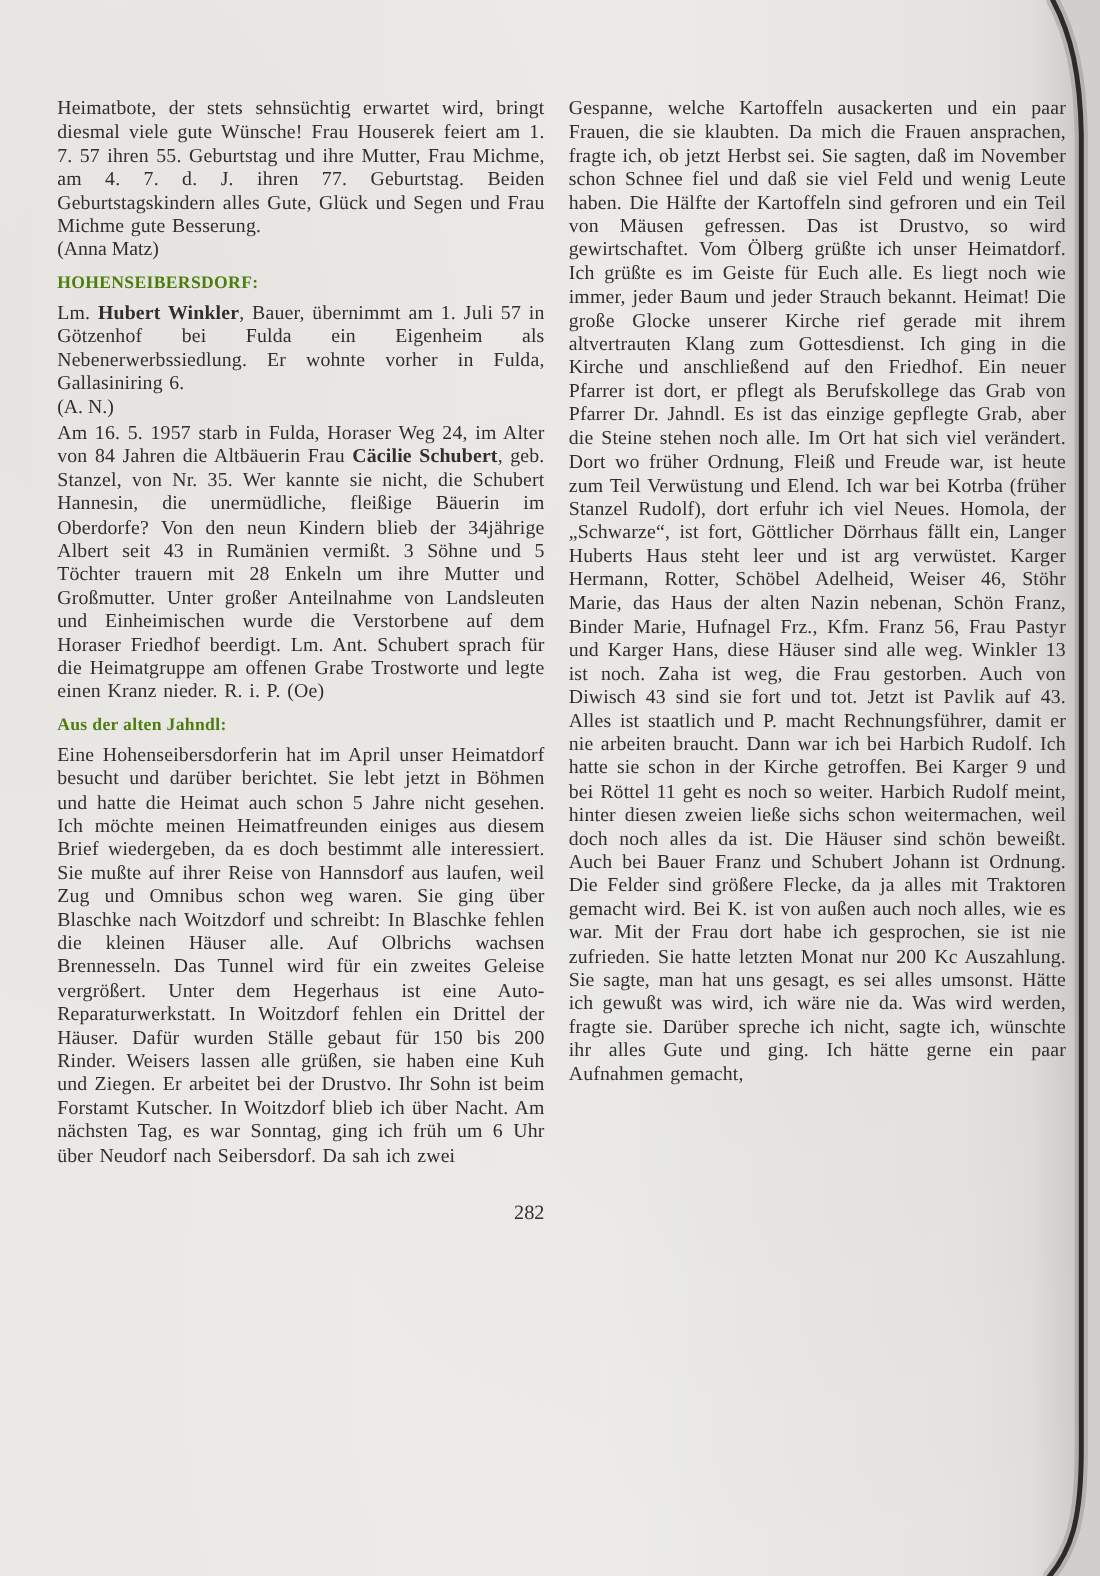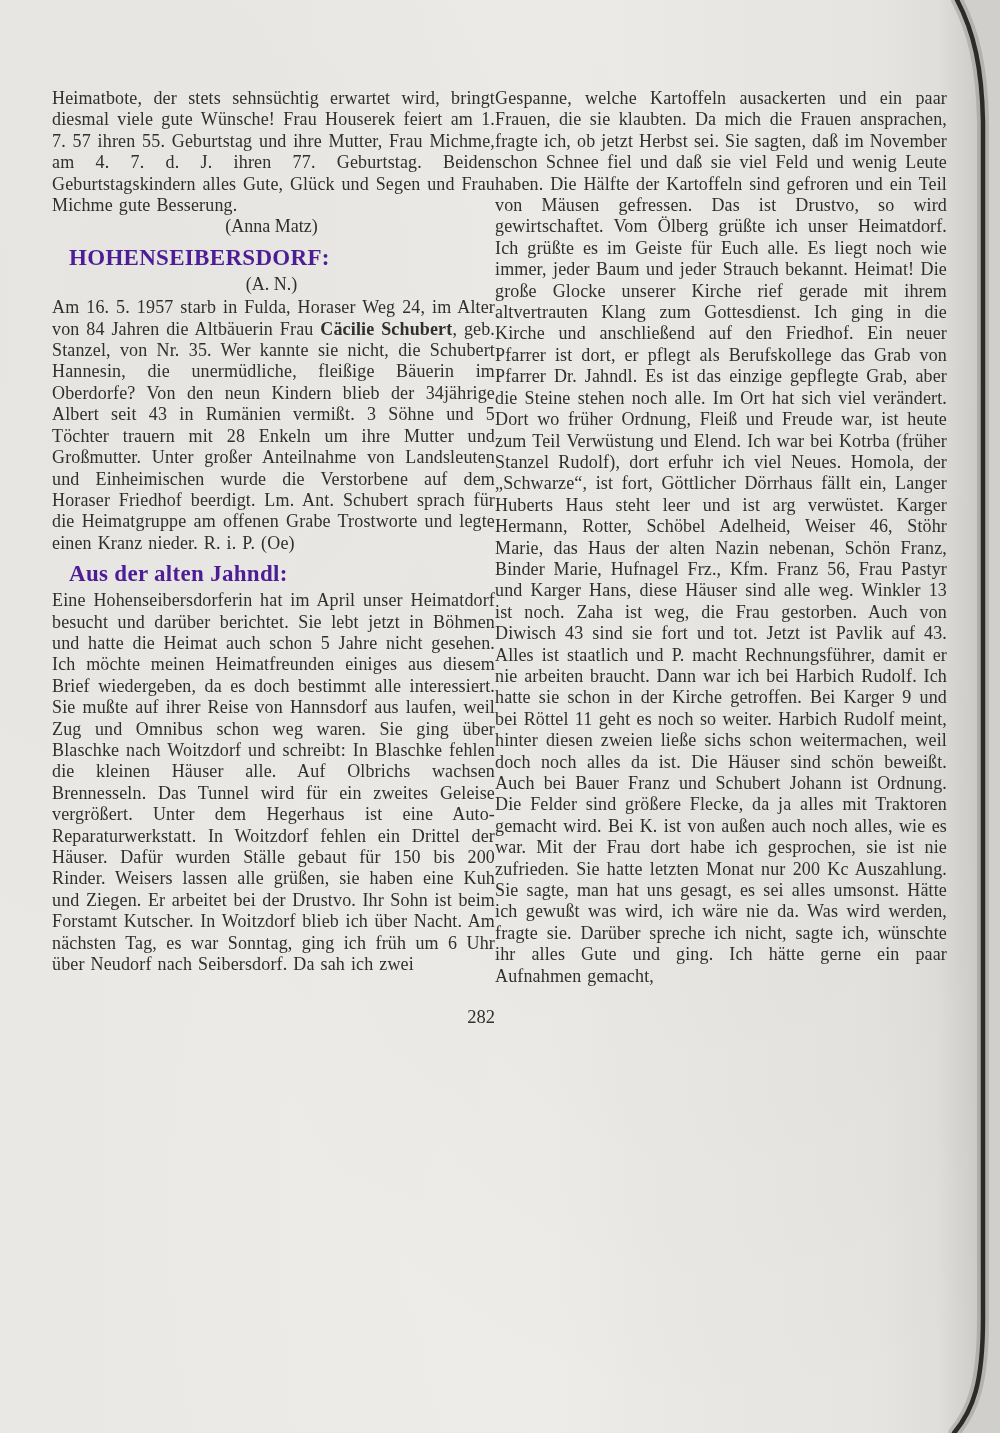--- a/index.html
+++ b/index.html
@@ -21,43 +21,43 @@
       radial-gradient(ellipse at 40% 85%, rgba(255,255,255,0.05), transparent 50%);
   }
   .spine-shadow {
     position: absolute; top: 0; bottom: 0; right: 16px; width: 46px;
     background: linear-gradient(90deg, rgba(60,58,55,0) 0%, rgba(60,58,55,0.10) 100%);
   }
   .edge-svg { position: absolute; inset: 0; pointer-events: none; }
   .content {
     position: absolute; left: 52px; top: 88px;
     width: 917px;
-    display: flex; 
+    display: flex; gap: 22px;
     color: #312f2b;
   }
   .col { }
   .col-left  { width: 443px; flex: 0 0 443px; }
   .col-right { width: 452px; flex: 0 0 452px; font-family: Liberation Serif, serif; }
   p.body-text {
     margin: 0;
     font-size: 18px; line-height: 21.4px;
     text-align: justify; text-justify: inter-word;
     letter-spacing: 0.15px; word-spacing: 1.3px;
     hyphens: auto; -webkit-hyphens: auto;
   }
   .bold-name { font-weight: bold; }
   .sig {
     margin: 0 4px 2px 0;
     font-size: 18px; line-height: 21.4px;
-    text-align: center;
+    text-align: left;
   }
   .section-heading {
-    margin: 9px 0 5px 17px;
-    font-size: 23px; line-height: 22px;
-    font-weight: bold; color: #4c1d95;
+    margin: 9px 0 5px 0;
+    font-size: 16px; line-height: 22px;
+    font-weight: bold; color: #4d7c0f;
     letter-spacing: 0.3px;
   }
   .page-number {
     margin-top: 32px;
     font-size: 18.5px; color: #33312d; text-align: right;
   }
 </style>
 </head>
 <body>
 
@@ -65,20 +65,21 @@
 <div class="spine-shadow"></div>
 
 <div class="content">
 
   <div class="col col-left">
     <p class="body-text">Heimatbote, der stets sehnsüchtig erwartet wird, bringt diesmal viele gute Wünsche! Frau Houserek feiert am 1. 7. 57 ihren 55. Geburtstag und ihre Mutter, Frau Michme, am 4. 7. d. J. ihren 77. Geburtstag. Beiden Geburtstagskindern alles Gute, Glück und Segen und Frau Michme gute Besserung.</p>
     <p class="sig">(Anna Matz)</p>
 
     <h2 class="section-heading">HOHENSEIBERSDORF:</h2>
 
+    <p class="body-text"><span>Lm. </span><span class="bold-name">Hubert Winkler</span><span>, Bauer, übernimmt am 1. Juli 57 in Götzenhof bei Fulda ein Eigenheim als Nebenerwerbssiedlung. Er wohnte vorher in Fulda, Gallasiniring 6.</span></p>
     <p class="sig">(A. N.)</p>
 
     <p class="body-text"><span>Am 16. 5. 1957 starb in Fulda, Horaser Weg 24, im Alter von 84 Jahren die Altbäuerin Frau </span><span class="bold-name">Cäcilie Schubert</span><span>, geb. Stanzel, von Nr. 35. Wer kannte sie nicht, die Schubert Hannesin, die unermüdliche, fleißige Bäuerin im Oberdorfe? Von den neun Kindern blieb der 34jährige Albert seit 43 in Rumänien vermißt. 3 Söhne und 5 Töchter trauern mit 28 Enkeln um ihre Mutter und Großmutter. Unter großer Anteilnahme von Landsleuten und Einheimischen wurde die Verstorbene auf dem Horaser Friedhof beerdigt. Lm. Ant. Schubert sprach für die Heimatgruppe am offenen Grabe Trostworte und legte einen Kranz nieder. R. i. P. (Oe)</span></p>
 
     <h2 class="section-heading">Aus der alten Jahndl:</h2>
 
     <p class="body-text">Eine Hohenseibersdorferin hat im April unser Heimatdorf besucht und darüber berichtet. Sie lebt jetzt in Böhmen und hatte die Heimat auch schon 5 Jahre nicht gesehen. Ich möchte meinen Heimatfreunden einiges aus diesem Brief wiedergeben, da es doch bestimmt alle interessiert. Sie mußte auf ihrer Reise von Hannsdorf aus laufen, weil Zug und Omnibus schon weg waren. Sie ging über Blaschke nach Woitzdorf und schreibt: In Blaschke fehlen die kleinen Häuser alle. Auf Olbrichs wachsen Brennesseln. Das Tunnel wird für ein zweites Geleise vergrößert. Unter dem Hegerhaus ist eine Auto-Reparaturwerkstatt. In Woitzdorf fehlen ein Drittel der Häuser. Dafür wurden Ställe gebaut für 150 bis 200 Rinder. Weisers lassen alle grüßen, sie haben eine Kuh und Ziegen. Er arbeitet bei der Drustvo. Ihr Sohn ist beim Forstamt Kutscher. In Woitzdorf blieb ich über Nacht. Am nächsten Tag, es war Sonntag, ging ich früh um 6 Uhr über Neudorf nach Seibersdorf. Da sah ich zwei</p>
 
     <div class="page-number">282</div>
   </div>

